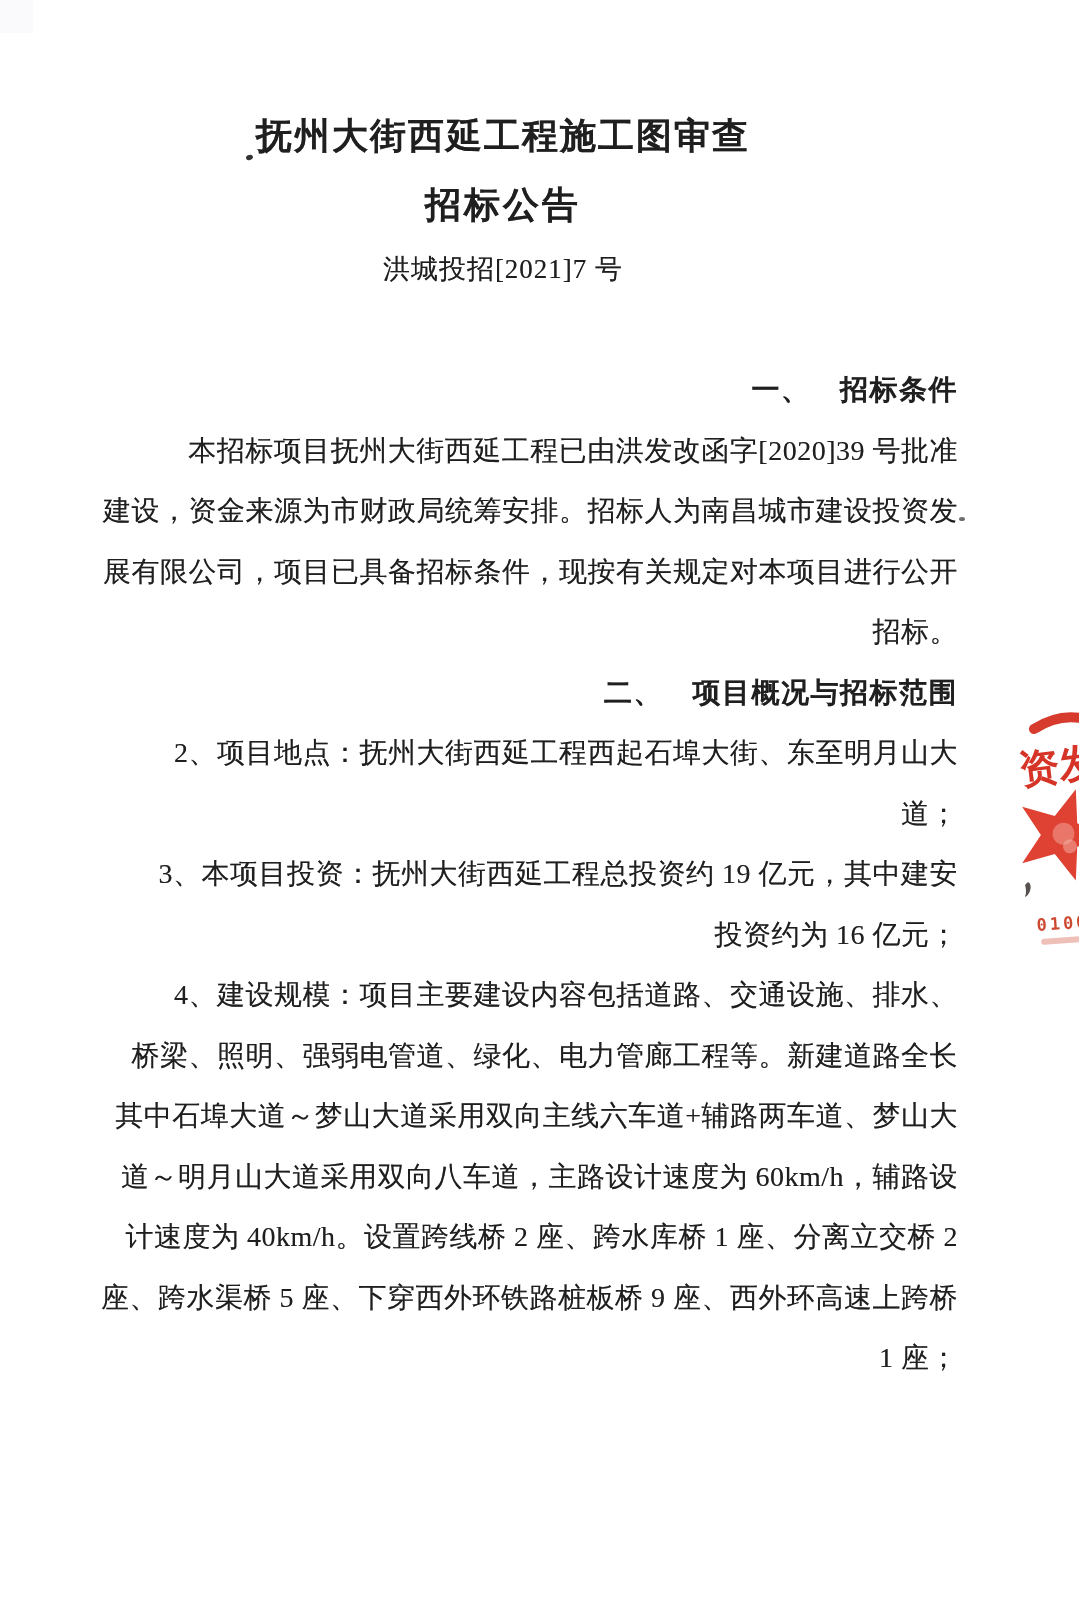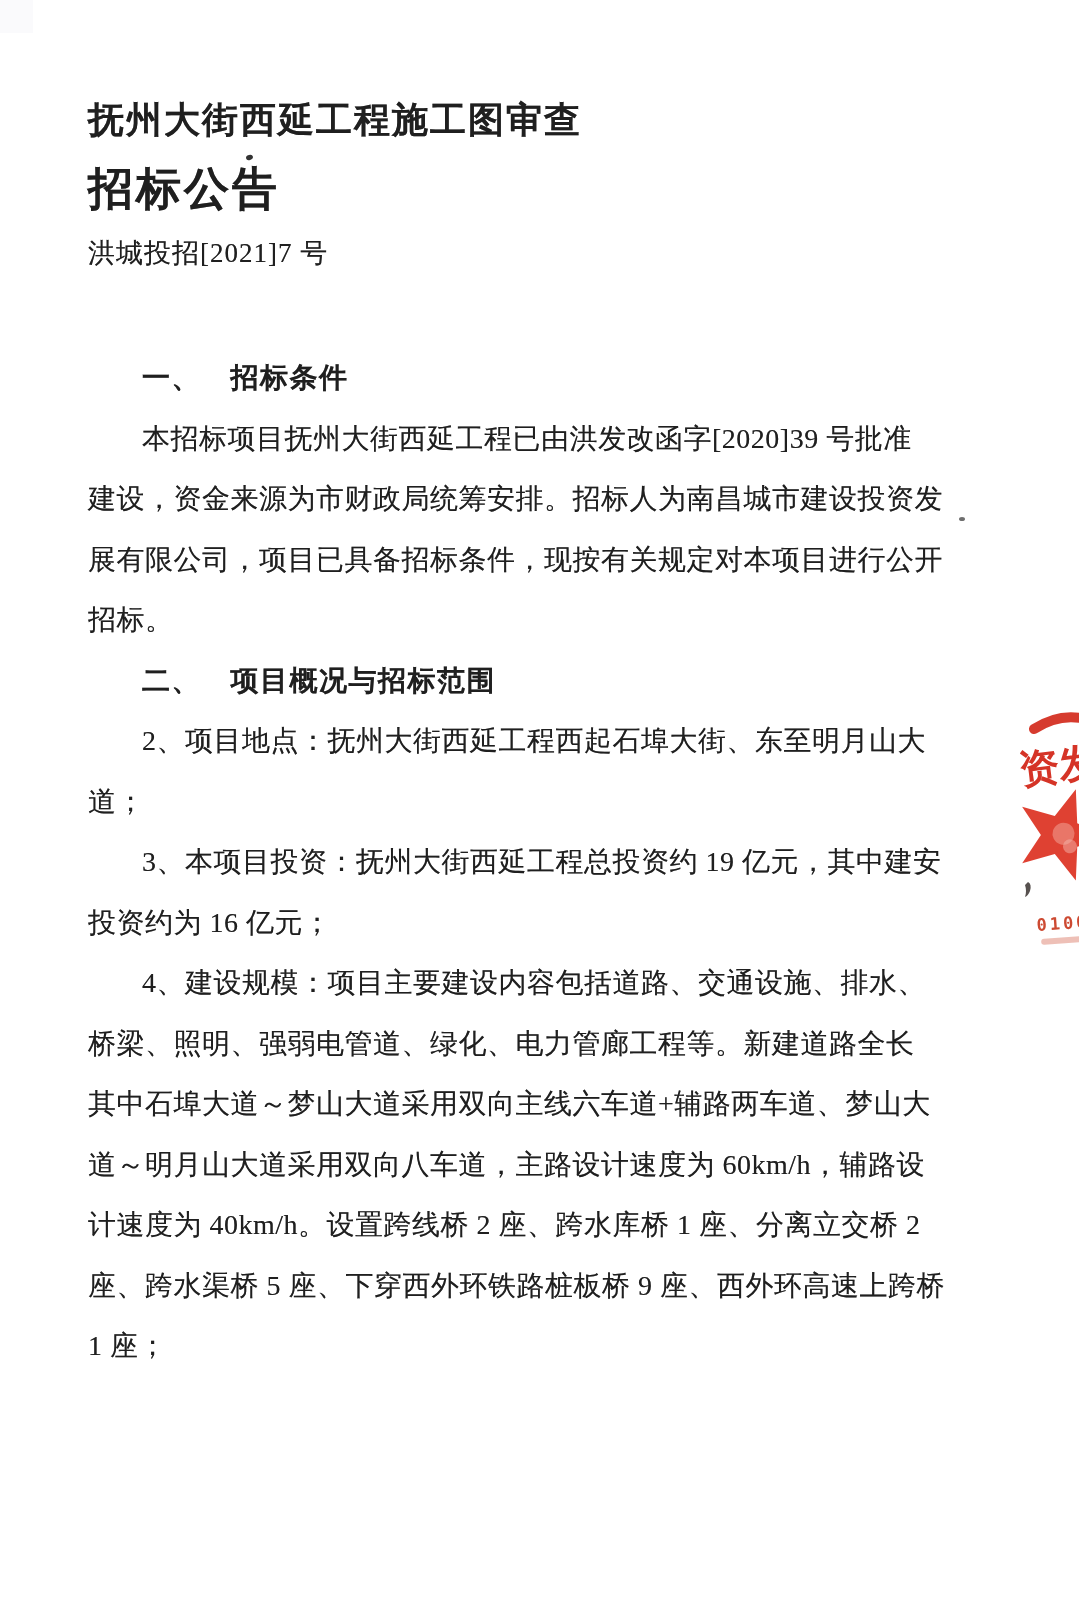--- a/index.html
+++ b/index.html
@@ -10,39 +10,40 @@
     background:#ffffff;
     overflow:hidden;
     font-family:"Liberation Serif","DejaVu Serif",serif;
     color:#1f1f1f;
   }
   .scan-corner {
     position:absolute; left:0; top:0; width:33px; height:33px;
     background:#fafafc;
   }
   .title-block {
-    position:absolute; left:88px; top:96px; width:830px;
+    position:absolute; left:88px; top:112px; width:830px;
+    text-align:center;
   }
   .doc-title {
     font-size:36px; font-weight:700; letter-spacing:2px;
     line-height:48px; margin:0;
     text-shadow:0 0 0.5px rgba(0,0,0,.55);
   }
   .doc-subtitle {
-    font-size:45px; font-weight:700; letter-spacing:3px;
+    font-size:36px; font-weight:700; letter-spacing:3px;
     line-height:46px; margin:22px 0 0 0;
     text-shadow:0 0 0.5px rgba(0,0,0,.55);
   }
   .doc-number {
     font-size:27px; font-weight:400; letter-spacing:1px;
     line-height:34px; margin:24px 0 0 0;
     text-shadow:0 0 0.4px rgba(0,0,0,.5);
   }
   .body-block {
-    position:absolute; left:88px; top:348px; width:870px;
+    position:absolute; left:88px; top:360px; width:870px;text-align:right;
   }
   .line {
     font-size:28px; line-height:60.5px; height:60.5px;
     letter-spacing:0.5px; white-space:nowrap;
     font-weight:500;
     text-shadow:0 0 0.5px rgba(0,0,0,.45);
   }
   .line.indent { padding-left:54px; }
   .line.bold { font-weight:700; letter-spacing:1.5px; }
   .ink-dot {

